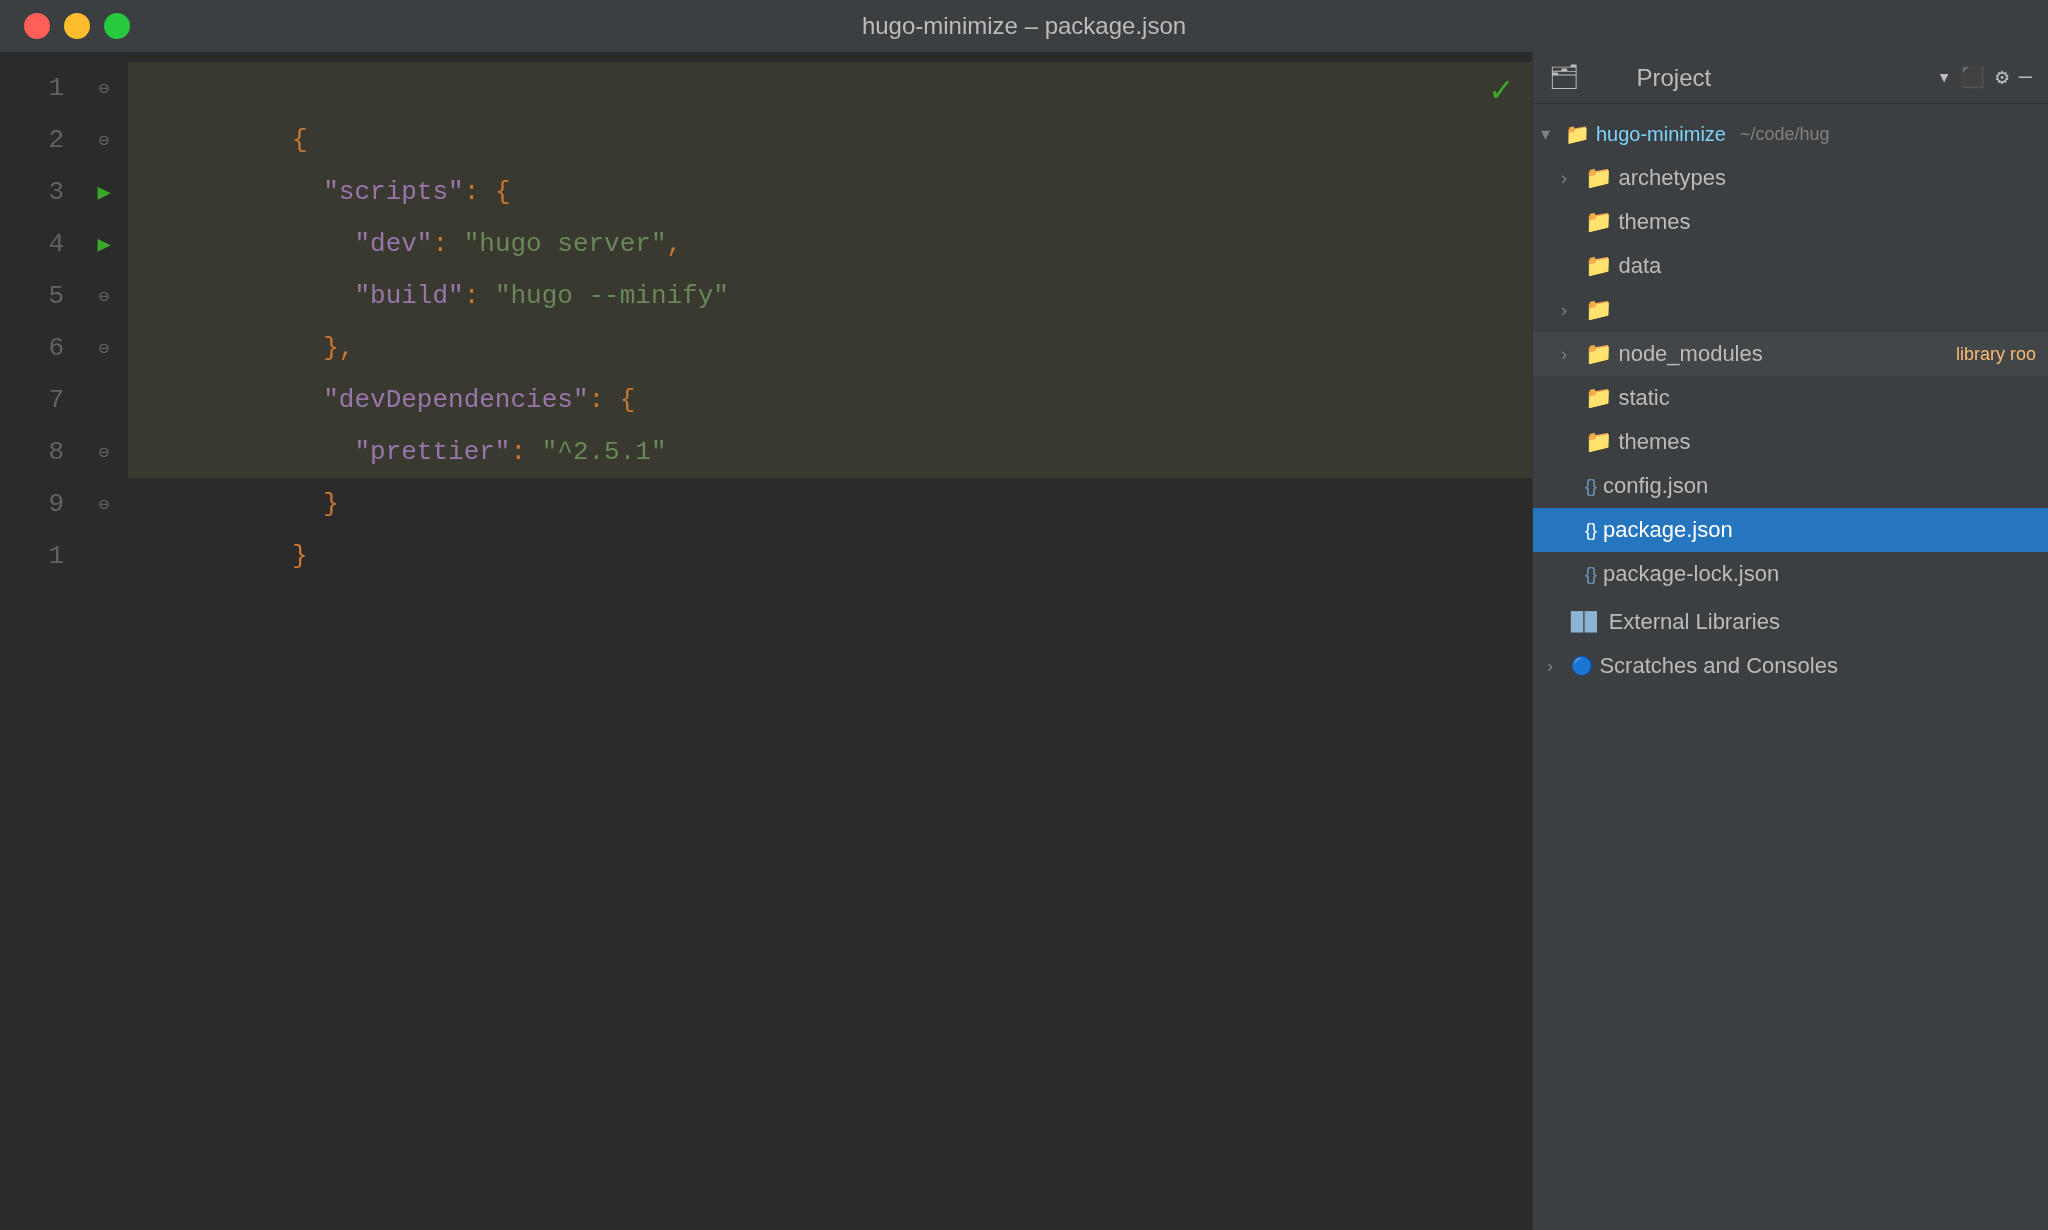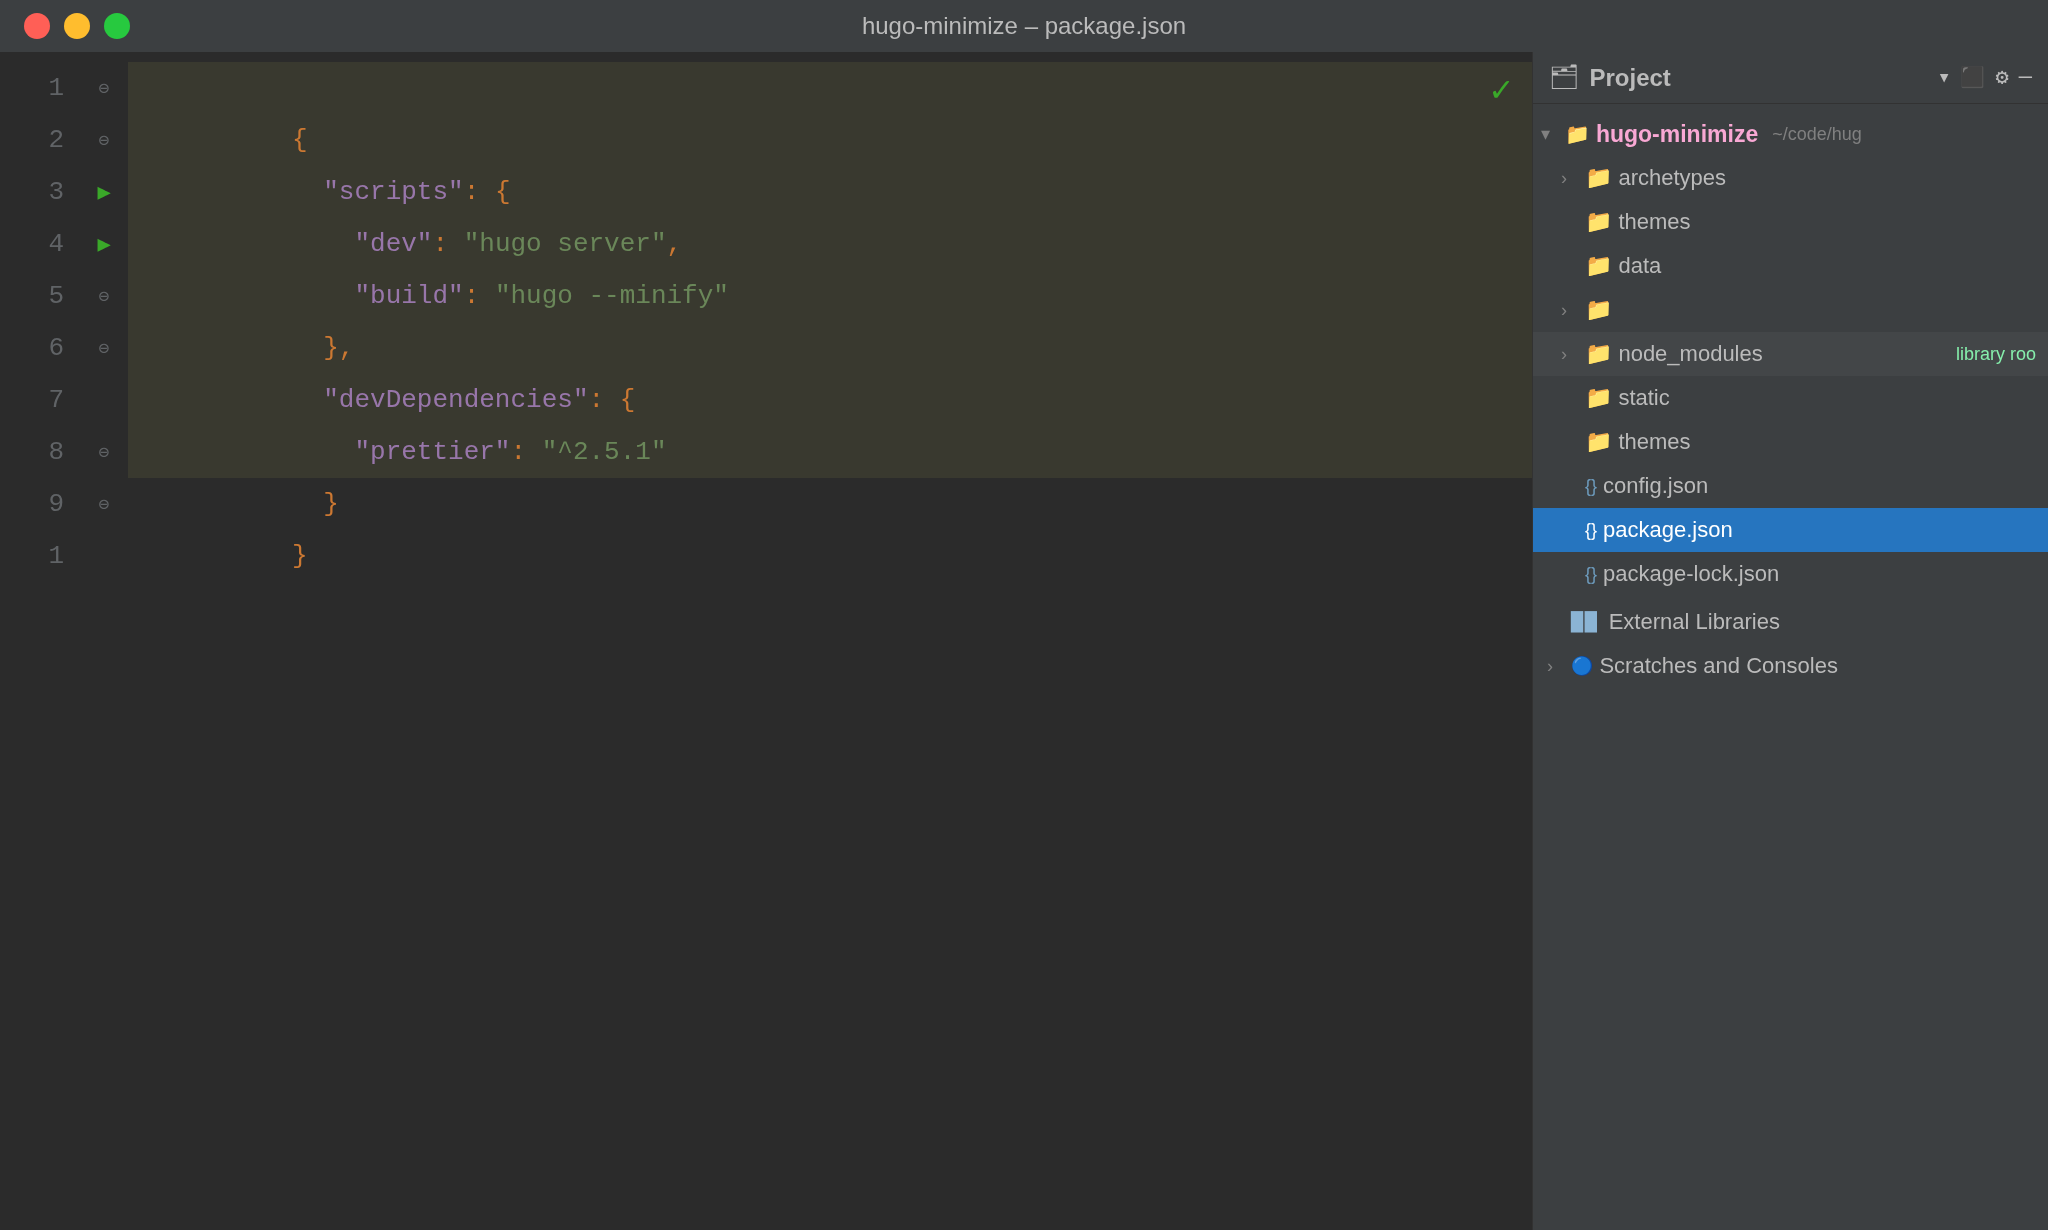--- a/index.html
+++ b/index.html
@@ -156,22 +156,23 @@
       align-items: center;
       padding: 0 16px;
       gap: 10px;
       border-bottom: 1px solid #323232;
     }
 
     .sidebar-header-title {
       color: #bbb;
       font-size: 24px;
       font-family: -apple-system, BlinkMacSystemFont, sans-serif;
-      font-weight: 700;
-      flex: 1;
+      font-weight: 400;
+      flex: 1;
+      margin-left: 47px;
     }
 
     .header-icon {
       color: #bbb;
       font-size: 22px;
       cursor: pointer;
     }
 
     .folder-icon {
       color: #bbb;
@@ -215,21 +216,21 @@
       width: 18px;
       display: inline-block;
       flex-shrink: 0;
     }
 
     .tree-label {
       flex: 1;
     }
 
     .tree-hint {
-      color: #86efac;
+      color: #fdba74;
       font-size: 18px;
       margin-left: 6px;
     }
 
     
     .sidebar-content::-webkit-scrollbar {
       width: 6px;
     }
     .sidebar-content::-webkit-scrollbar-track {
       background: #3c3f41;
@@ -358,21 +359,21 @@
       <span class="header-icon">⚙</span>
 
       <span class="header-icon">—</span>
     </div>
 
     <div class="sidebar-content">
 
       <div class="tree-item root">
         <span class="tree-arrow">▾</span>
         <span style="color:#c6b99a; font-size:20px;">📁</span>
-        <span style="color:#f9a8d4; font-weight:700; font-size:23px;">hugo-minimize</span>
+        <span style="color:#7dd3fc; font-weight:400; font-size:20px;">hugo-minimize</span>
         <span style="color:#808080; font-size:18px; margin-left:8px;text-align:center;">~/code/hug</span>
       </div>
 
       <div class="tree-item depth1">
         <span class="tree-arrow">›</span>
         <span style="color:#c6b99a;">📁</span>
         <span class="tree-label">archetypes</span>
       </div>
 
       <div class="tree-item depth1">

